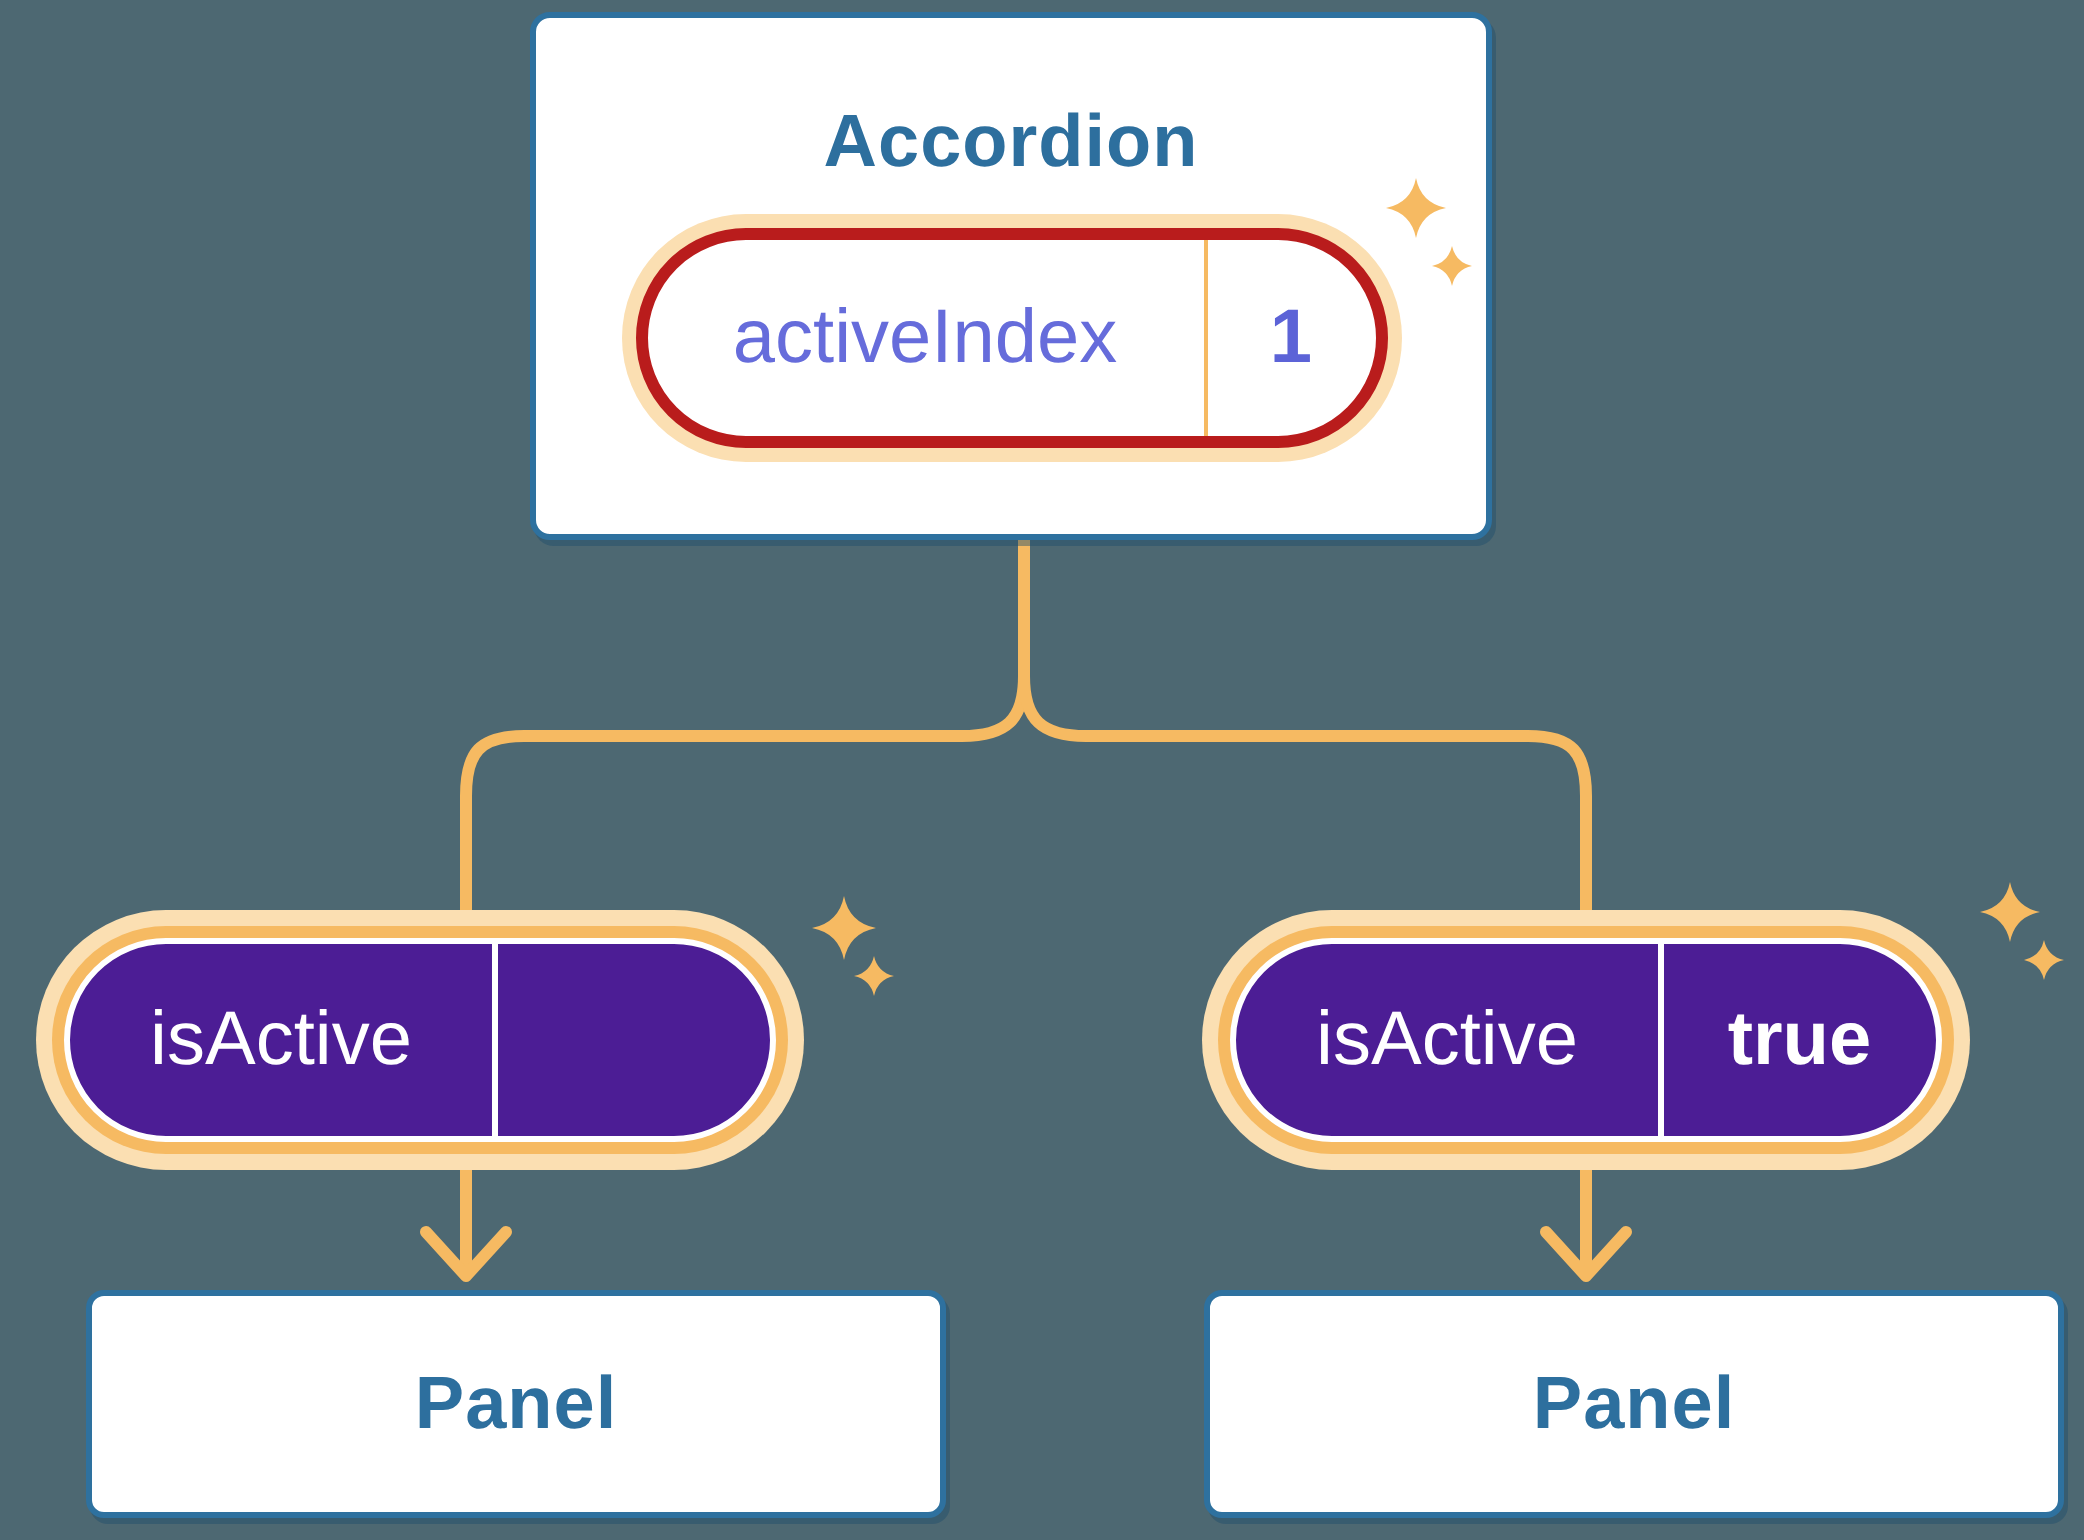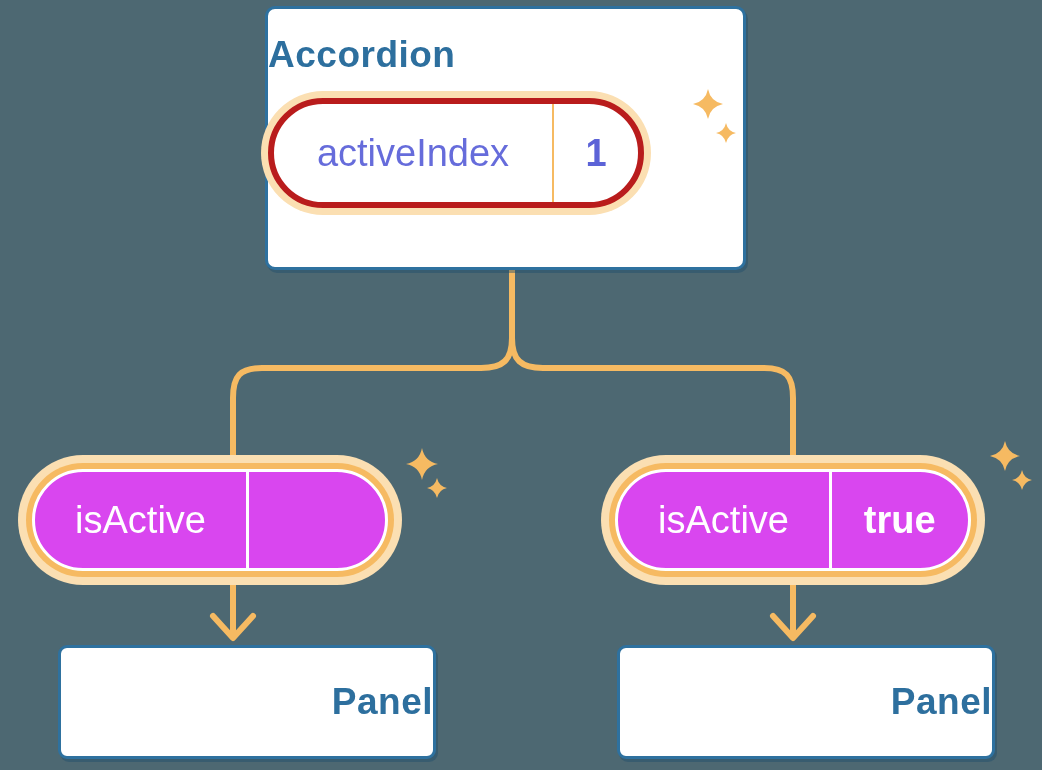--- a/index.html
+++ b/index.html
@@ -23,22 +23,22 @@
     border: 3px solid #2E719F;
     border-radius: 10px;
     box-shadow: 2px 3px 0 rgba(30, 77, 108, 0.45);
     z-index: 2;
   }
   .accordion-card {
     left: 265px; top: 6px;
     width: 481px; height: 264px;
     display: flex;
     flex-direction: column;
-    align-items: flex-start;
-    padding-top: 24px;
+    align-items: center;
+    padding-top: 40px;
   }
   .card-title {
     font-size: 37px;
     font-weight: 600;
     color: #2D6F9E;
     letter-spacing: 0.5px;
     line-height: 1.2;
   }
   .pill {
     box-sizing: border-box;
@@ -67,21 +67,21 @@
     color: #666CDB;
   }
   .state-value {
     font-size: 38px;
     font-weight: 700;
     color: #5C63D7;
   }
   .prop-pill {
     position: absolute;
     width: 356px; height: 102px;
-    background: #d946ef;
+    background: #4c1d95;
     border: 3px solid #FFFFFF;
     box-shadow: 0 0 0 6px #F6BA62, 0 0 0 14px #FBDFB2;
     z-index: 2;
   }
   .prop-pill-left  { left: 32px;  top: 469px; }
   .prop-pill-right { left: 615px; top: 469px; }
   .prop-pill .pill-cell-label { width: 211px; }
   .prop-pill .pill-divider { width: 2.5px; background: #FFFFFF; }
   .prop-pill .pill-cell-value { flex: 1; }
   .prop-label {
@@ -89,24 +89,23 @@
     color: #FFFFFF;
   }
   .prop-value {
     font-size: 38px;
     font-weight: 700;
     color: #FFFFFF;
   }
   .panel-card {
     display: flex;
     align-items: center;
-    justify-content: flex-end;
-    width: 378px; height: 114px;
+    justify-content: center;
+    width: 430px; height: 114px;
     border-radius: 9px;
-    margin-left: 15px;
   }
   .panel-left  { left: 43px;  top: 645px; }
   .panel-right { left: 602px; top: 645px; }
   .sparkle {
     position: absolute;
     z-index: 3;
   }
 </style>
 </head>
 <body>

